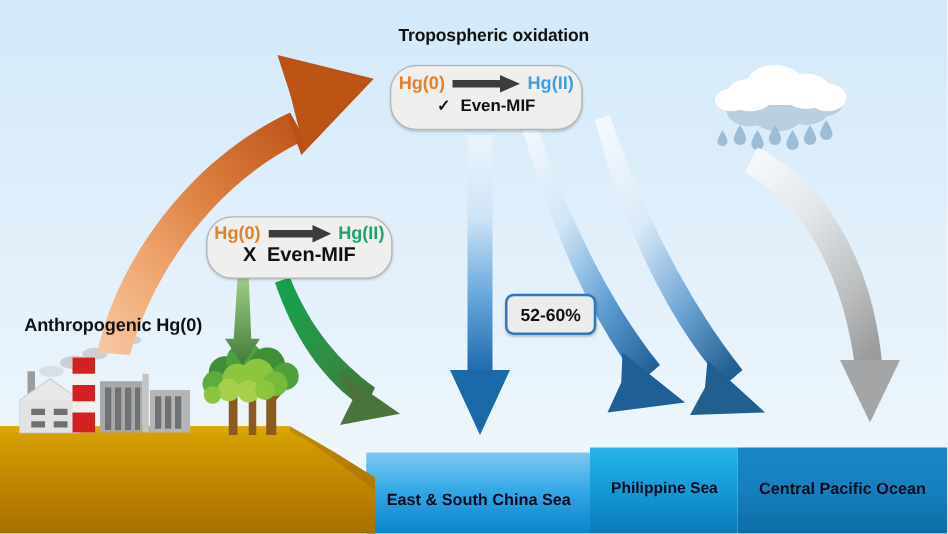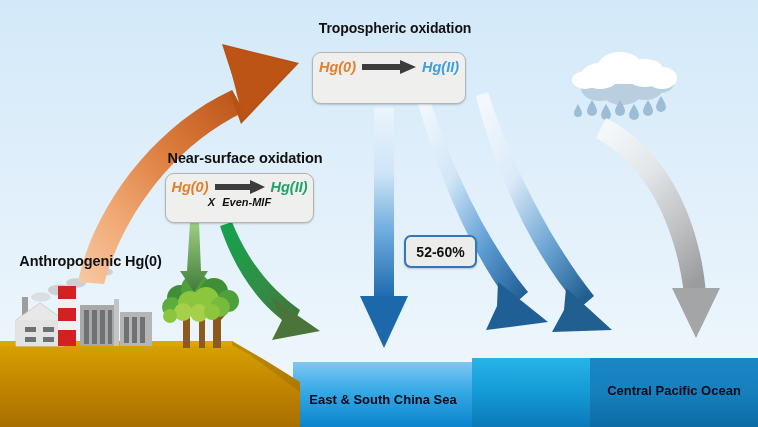--- a/index.html
+++ b/index.html
@@ -3,22 +3,22 @@
 <meta charset="utf-8">
 <title>Mercury Cycle Diagram</title>
 <style>
   html,body{margin:0;padding:0;background:#fff;}
   body{font-family:"Liberation Sans",sans-serif;}
   #stage{position:relative;width:758px;height:427px;overflow:hidden;background:#dceefb;}
   #stage svg.layer{position:absolute;left:0;top:0;width:758px;height:427px;}
   .lbl{position:absolute;font-weight:bold;color:#111;text-align:center;line-height:1.15;letter-spacing:-0.1px;}
 
   
-  .rxbox{position:absolute;background:#efefed;border:1.6px solid #b4b4b4;border-radius:9px;
-         box-shadow:0 1px 2px rgba(0,0,0,.18);font-style:italic;}
+  .rxbox{position:absolute;background:#efefed;border:1.6px solid #b4b4b4;border-radius:21px;
+         box-shadow:0 1px 2px rgba(0,0,0,.18);}
   .rxrow{display:flex;align-items:center;justify-content:center;gap:4px;}
   .hg0{color:#e2802c;font-weight:bold;}
   .hg2blue{color:#3d9fe0;font-weight:bold;}
   .hg2green{color:#1ea36b;font-weight:bold;}
   .mif{font-weight:bold;color:#111;text-align:center;}
 
   
   .pctbox{position:absolute;background:#ececeb;border-radius:7px;display:flex;
           align-items:center;justify-content:center;font-weight:bold;color:#111;
           box-shadow:0 1px 2px rgba(0,0,0,.2);}
@@ -254,44 +254,48 @@
   <div class="lbl" style="left:290px;top:20px;width:210px;font-size:14px;">Tropospheric oxidation</div>
 
   <div class="rxbox" style="left:312px;top:52px;width:152px;height:50px;">
     <div class="rxrow" style="margin-top:6px;font-size:14.5px;">
       <span class="hg0">Hg(0)</span>
       <svg width="58" height="16">
         <path d="M2,5 L40,5 L40,1 L56,8 L40,15 L40,11 L2,11 Z" fill="#3c3c3c"></path>
       </svg>
       <span class="hg2blue">Hg(II)</span>
     </div>
+    <div class="mif" style="font-size:13.5px;margin-top:2px;">
+      <span style="font-size:13px;">✓</span>
+      <span style="margin-left:4px;">Even-MIF</span>
+    </div>
   </div>
 
-  <div class="lbl" style="left:145px;top:150px;width:200px;font-size:14.5px;">Near-surface oxidation</div>
 
   <div class="rxbox" style="left:165px;top:173px;width:147px;height:48px;">
     <div class="rxrow" style="margin-top:5px;font-size:14.5px;">
       <span class="hg0">Hg(0)</span>
       <svg width="54" height="16">
         <path d="M2,5 L37,5 L37,1 L52,8 L37,15 L37,11 L2,11 Z" fill="#3c3c3c"></path>
       </svg>
       <span class="hg2green">Hg(II)</span>
     </div>
-    <div class="mif" style="font-size:11px;margin-top:1px;">
+    <div class="mif" style="font-size:16px;margin-top:1px;">
       <span>X</span>
       <span style="margin-left:4px;">Even-MIF</span>
     </div>
   </div>
 
 
   <div class="lbl" style="left:3px;top:253px;width:175px;font-size:14.5px;">Anthropogenic Hg(0)</div>
 
   <div class="pctbox pct-blue" style="left:404px;top:235px;width:69px;height:29px;font-size:14px;">52-60%</div>
 
 
   <div class="oclbl" style="left:297px;top:392px;width:172px;font-size:13px;">
     <span>East &amp; South China Sea</span><br>
   </div>
 
+  <div class="oclbl" style="left:474px;top:383px;width:115px;font-size:12.5px;">Philippine Sea</div>
 
   <div class="oclbl" style="left:592px;top:383px;width:164px;font-size:13px;">Central Pacific Ocean</div>
 
 </div>
 
 </body></html>

